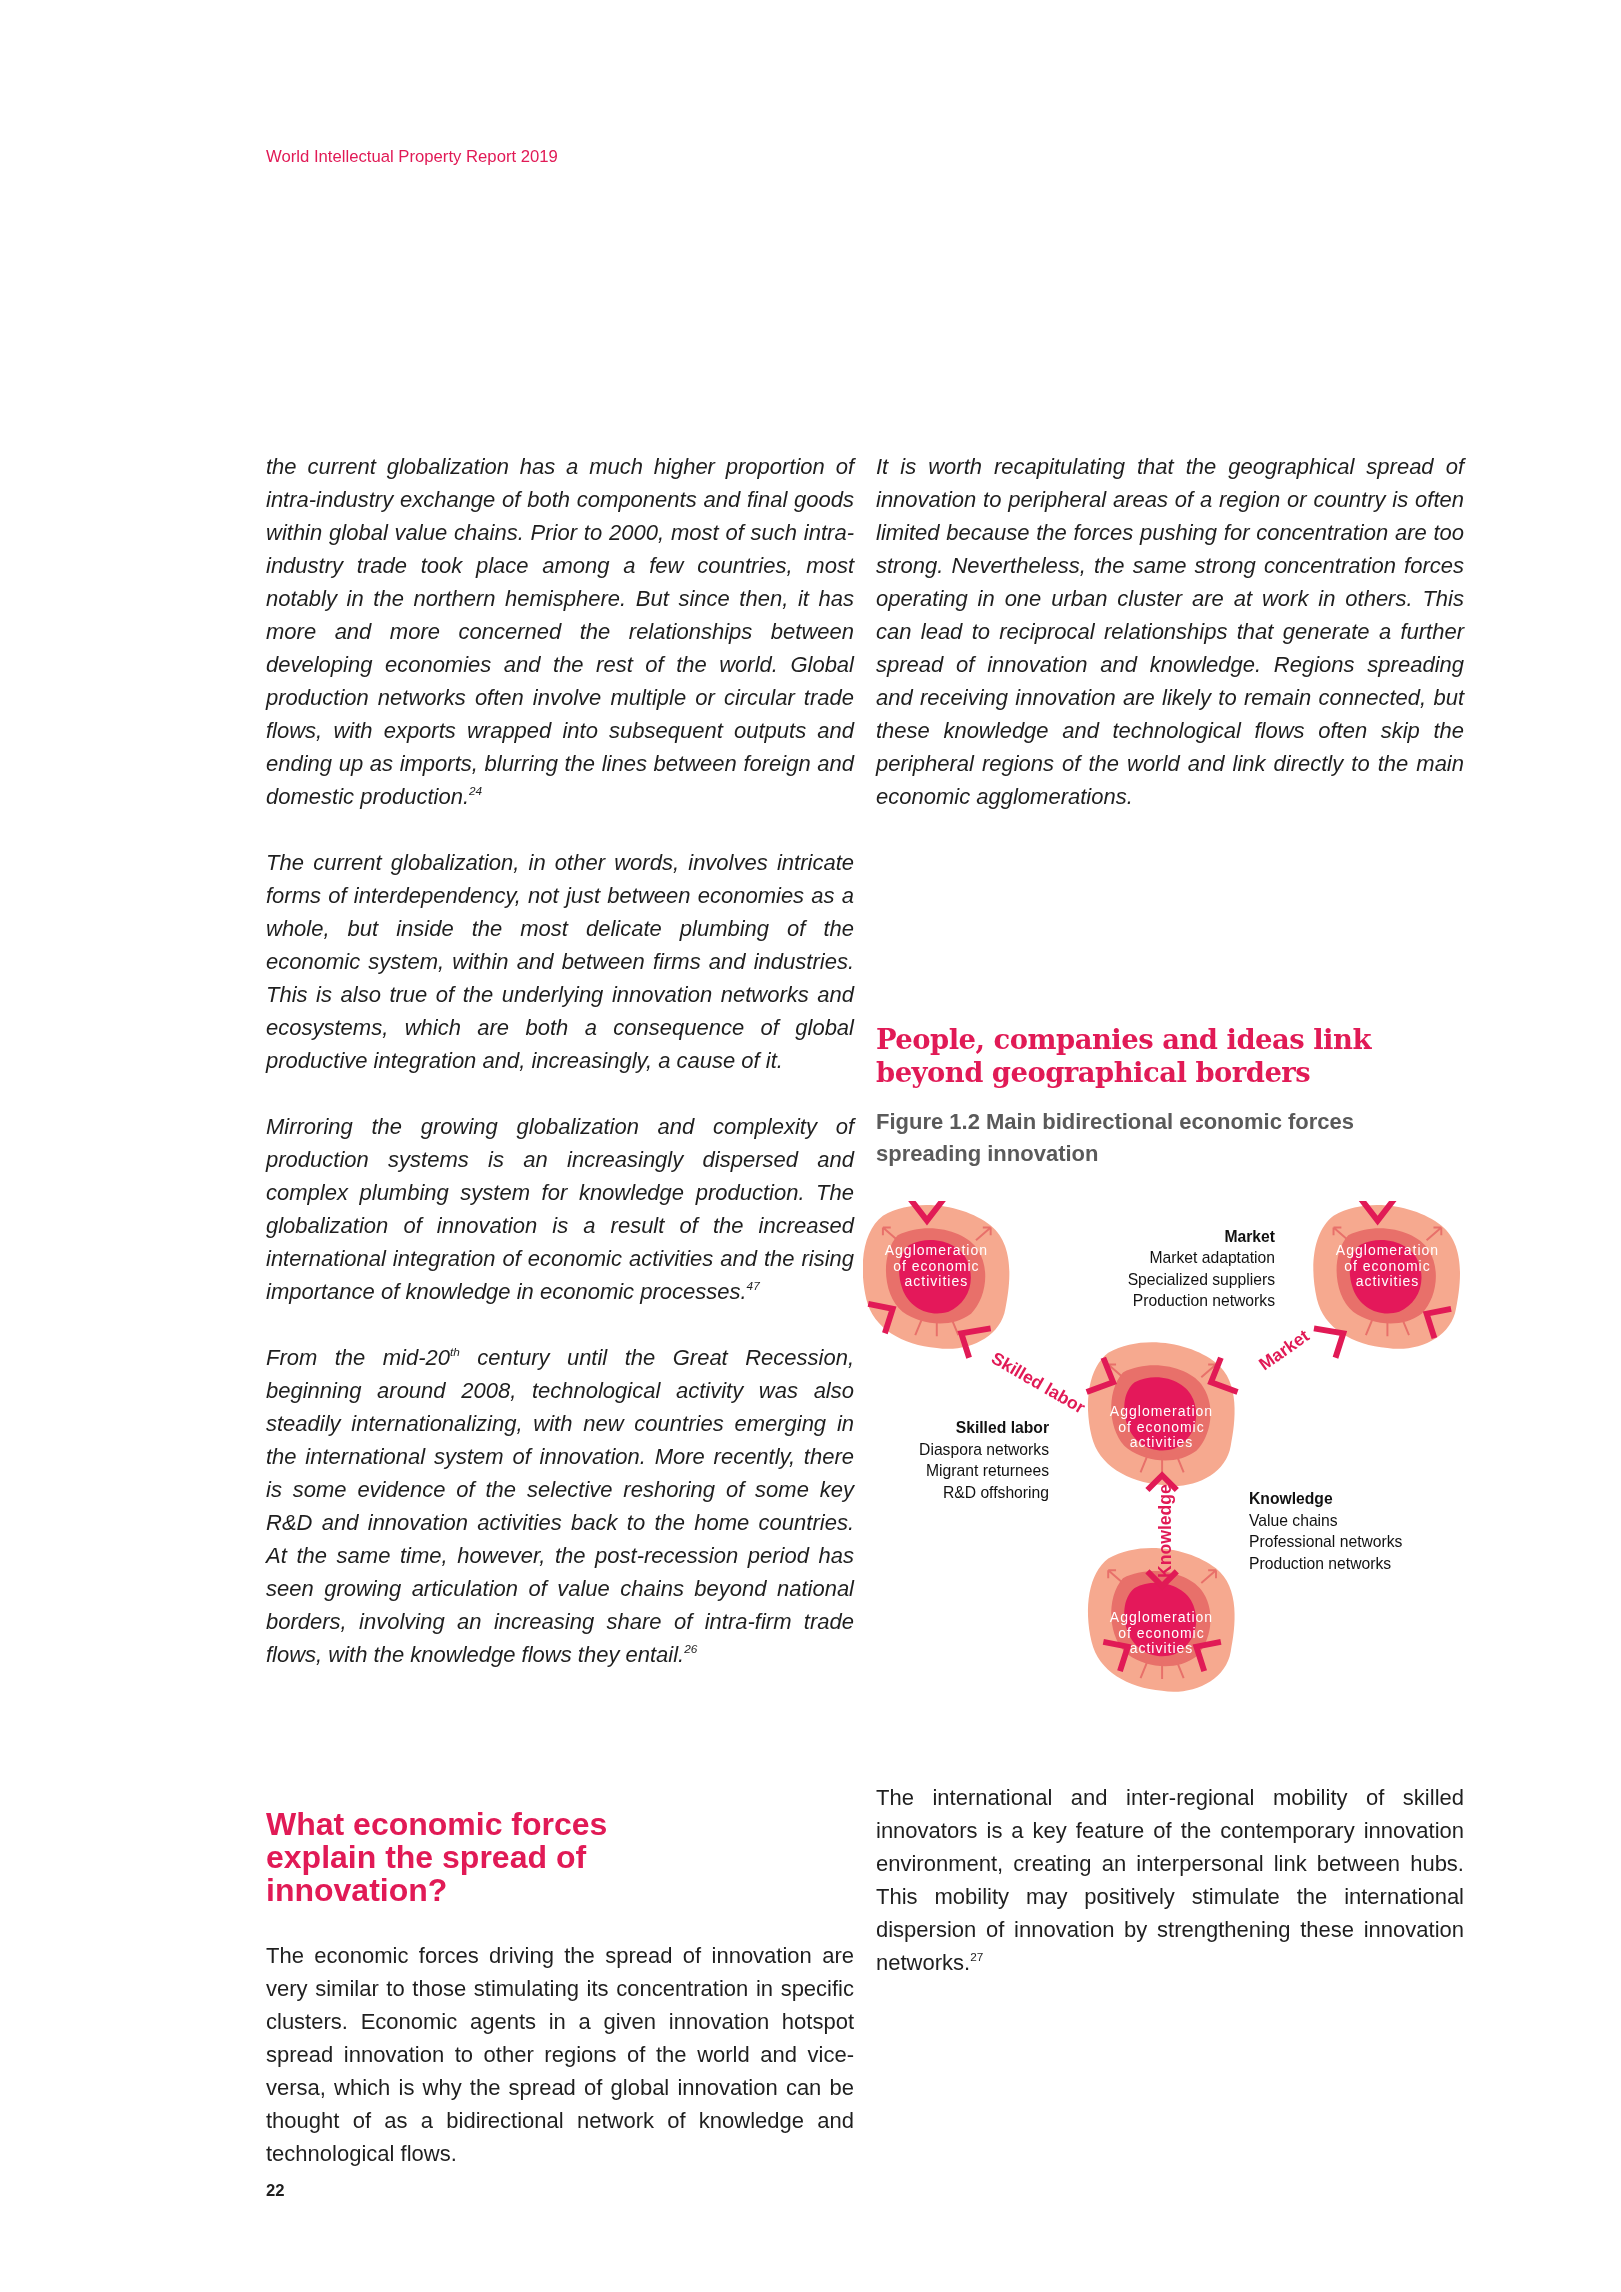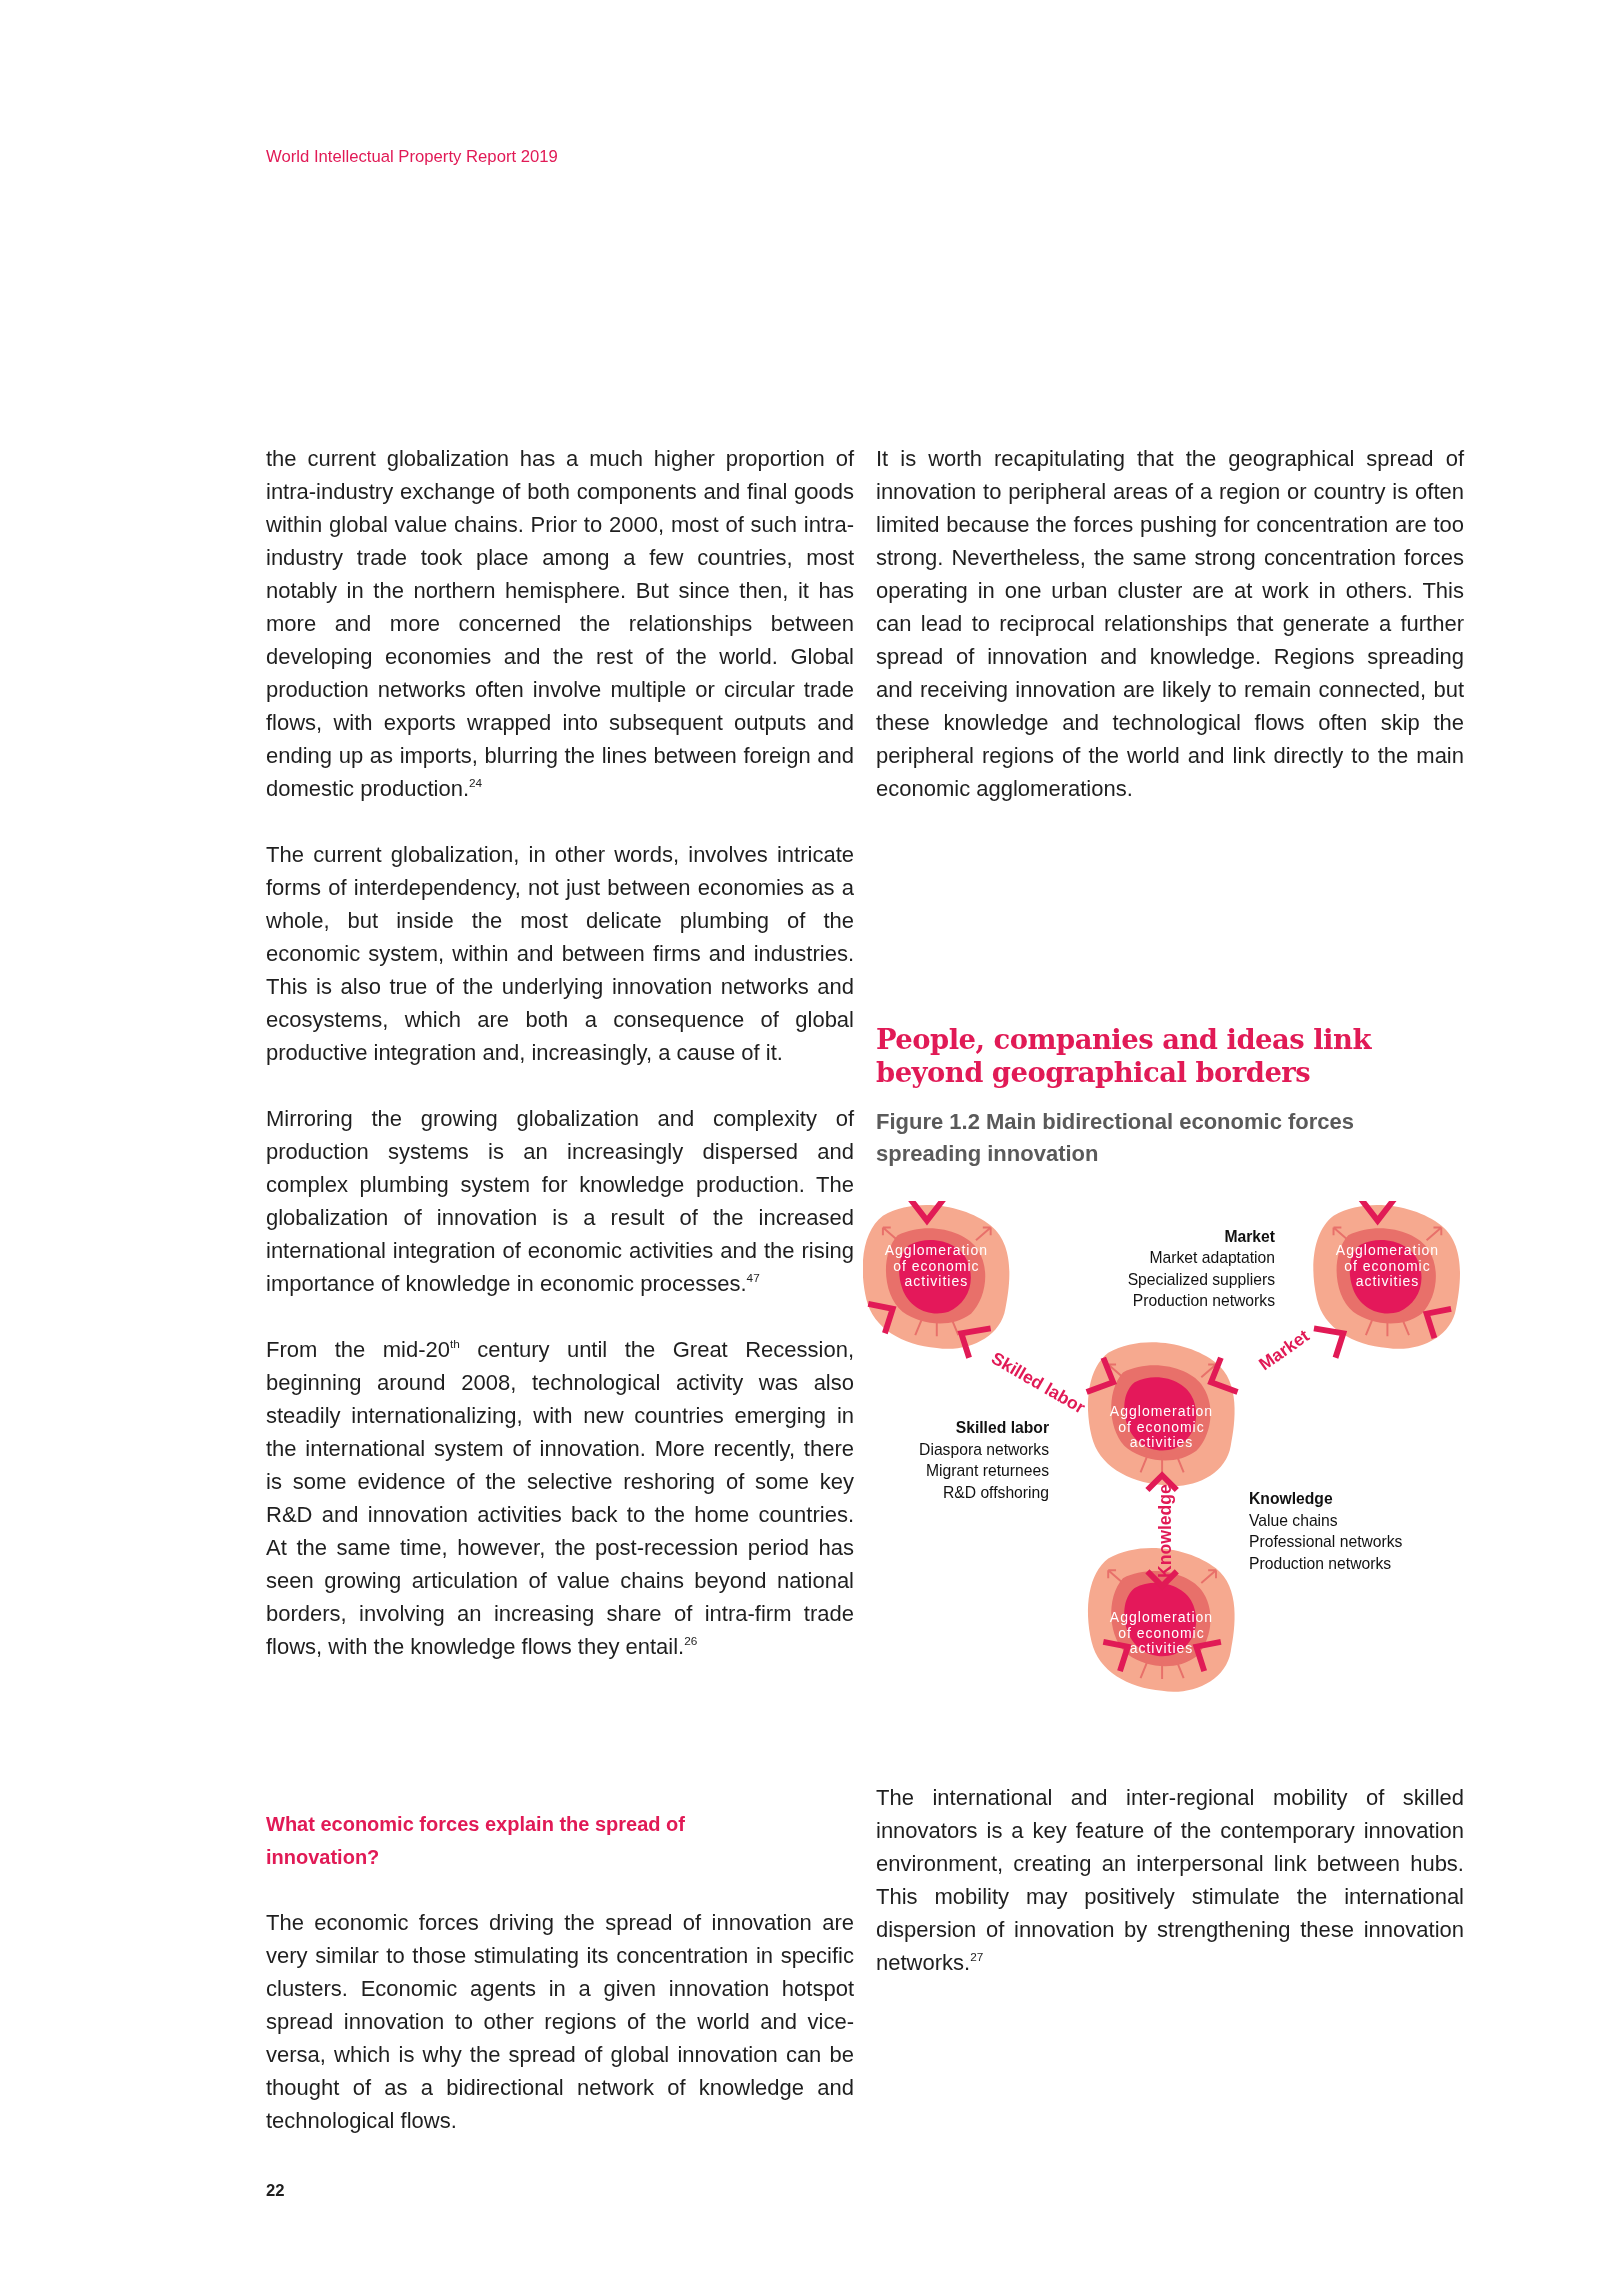--- a/index.html
+++ b/index.html
@@ -1,23 +1,23 @@
 <!DOCTYPE html>
 <html><head>
 <meta charset="utf-8">
 <style>
   html, body { margin: 0; padding: 0; background: #ffffff; }
   body { width: 1621px; height: 2293px; position: relative; overflow: hidden; font-family: "Liberation Sans", sans-serif; color: #1f1f1f; }
   .running-head { position: absolute; left: 266px; top: 147px; font-size: 16.7px; color: #e11a56; font-family: "Liberation Sans", sans-serif; }
   .col { position: absolute; width: 588px; font-size: 22px; line-height: 33px; text-align: justify; font-family: "Liberation Sans", sans-serif; }
-  .col p { margin: 8px 0 33px 0; }
+  .col p { margin: 16px 0 33px 0; font-style: italic; }
   .col-left { left: 266px; top: 434px; }
   .col-right { left: 876px; top: 434px; }
   sup { font-size: 11.8px; line-height: 0; vertical-align: 8.8px; }
-  .sec-head { color: #e11a56; font-size: 20px; line-height: 33px; margin: 0; font-family: "Liberation Sans", sans-serif; text-align: left; }
+  .sec-head { color: #e11a56; font-size: 32px; line-height: 33px; margin: 0; font-family: "Liberation Sans", sans-serif; text-align: left; }
   .serif-head { color: #e11a56; font-size: 27.4px; line-height: 33px; font-weight: bold; font-family: "DejaVu Serif", serif; text-align: left; position: absolute; left: 876px; top: 1023px; width: 588px; letter-spacing: -0.5px; }
   .fig-title { position: absolute; left: 876px; top: 1106px; width: 588px; color: #5a5a5a; font-size: 22px; line-height: 32px; font-weight: bold; font-family: "Liberation Sans", sans-serif; }
   .figure { position: absolute; left: 863px; top: 1201px; width: 608px; height: 529px; }
   .figure svg { position: absolute; left: 0; top: 0; }
   .fig-label { position: absolute; font-family: "Liberation Sans", sans-serif; font-size: 15.7px; line-height: 21.6px; color: #111; }
   .fig-label .h { font-weight: bold; }
   .blob-text { position: absolute; width: 137px; text-align: center; color: #ffffff; font-size: 14px; line-height: 15.7px; letter-spacing: 1px; font-family: "Liberation Sans", sans-serif; }
   .link-label { position: absolute; color: #e11a56; font-weight: bold; font-size: 17.6px; font-family: "Liberation Sans", sans-serif; white-space: nowrap; }
   .right-bottom { position: absolute; left: 876px; top: 1781px; width: 588px; font-size: 22px; line-height: 33px; text-align: justify; }
   .right-bottom p { margin: 0 0 33px 0; }

